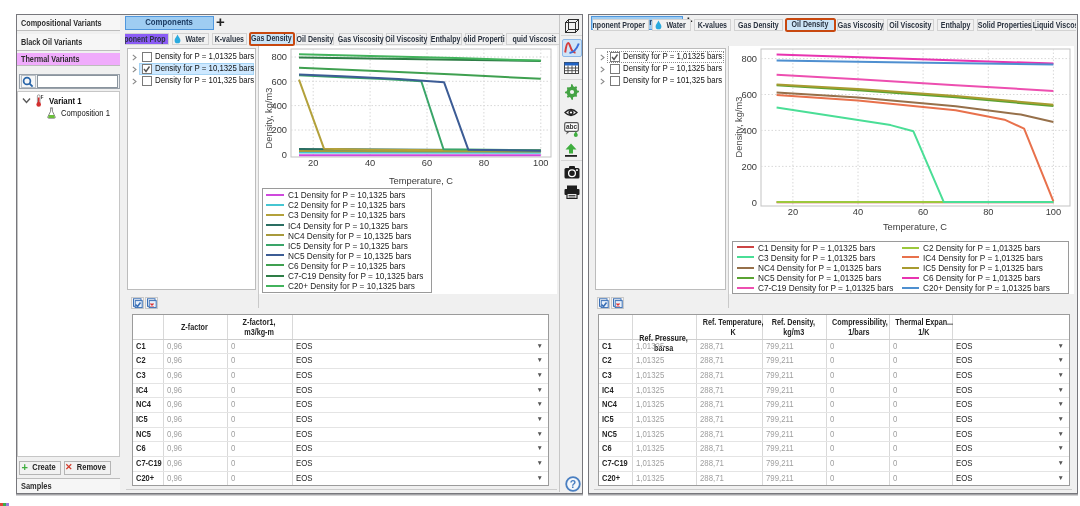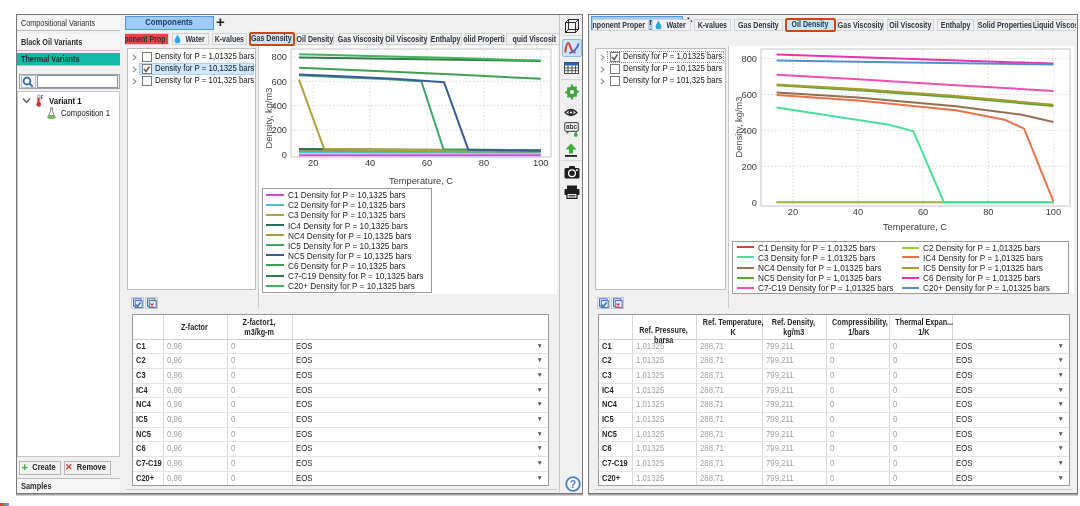--- a/index.html
+++ b/index.html
@@ -8,23 +8,23 @@
 <body>
 <div class="win" style="left:16px;width:567px"></div>
 <div class="win" style="left:588px;width:490px"></div>
 <div style="position:absolute;left:559px;top:15px;width:1px;height:477px;background:#c6c6c6"></div>
 <div style="position:absolute;left:259px;top:46px;width:298px;height:248px;background:#fff"></div>
 <div style="position:absolute;left:728.5px;top:46px;width:345px;height:248px;background:#fff"></div>
 <div style="position:absolute;left:258px;top:46px;width:1px;height:262px;background:#c9c9c9"></div>
 <div style="position:absolute;left:727.5px;top:46px;width:1px;height:262px;background:#c9c9c9"></div>
 <div style="position:absolute;left:126px;top:489px;width:431px;height:1px;background:#cccccc"></div>
 <div style="position:absolute;left:594px;top:489px;width:478px;height:1px;background:#cccccc"></div>
-<div style="position:absolute;left:17px;top:15px;width:102.5px;height:16px;background:#f6f6f6;border-bottom:1px solid #bdbdbd;font-size:9.3px;font-weight:normal;color:#2d2d2d;line-height:16px;padding-left:4px;box-sizing:border-box;white-space:nowrap"><span style="display:inline-block;transform:scaleX(0.78);transform-origin:left center;white-space:nowrap">Compositional Variants</span></div>
+<div style="position:absolute;left:17px;top:15px;width:102.5px;height:16px;background:#f6f6f6;border-bottom:1px solid #bdbdbd;font-size:9.3px;font-weight:bold;color:#2d2d2d;line-height:16px;padding-left:4px;box-sizing:border-box;white-space:nowrap"><span style="display:inline-block;transform:scaleX(0.78);transform-origin:left center;white-space:nowrap">Compositional Variants</span></div>
 <div style="position:absolute;left:17px;top:33.5px;width:102.5px;height:17px;background:#f6f6f6;border-bottom:1px solid #bdbdbd;font-size:9.3px;font-weight:bold;color:#2d2d2d;line-height:17px;padding-left:4px;box-sizing:border-box;white-space:nowrap"><span style="display:inline-block;transform:scaleX(0.78);transform-origin:left center;white-space:nowrap">Black Oil Variants</span></div>
-<div style="position:absolute;left:17px;top:52.5px;width:102.5px;height:13.5px;background:#14b8a6;border-bottom:1px solid #bdbdbd;font-size:9.3px;font-weight:bold;color:#2d2d2d;line-height:13.5px;padding-left:4px;box-sizing:border-box;white-space:nowrap"><span style="display:inline-block;transform:scaleX(0.78);transform-origin:left center;white-space:nowrap">Thermal Variants</span></div>
+<div style="position:absolute;left:17px;top:52.5px;width:102.5px;height:13.5px;background:#f0abfc;border-bottom:1px solid #bdbdbd;font-size:9.3px;font-weight:bold;color:#2d2d2d;line-height:13.5px;padding-left:4px;box-sizing:border-box;white-space:nowrap"><span style="display:inline-block;transform:scaleX(0.78);transform-origin:left center;white-space:nowrap">Thermal Variants</span></div>
 <div style="position:absolute;left:19px;top:73.5px;width:100.5px;height:15.5px;background:#eef0f2;border:1px solid #9aa2ab;box-sizing:border-box"></div>
 <div style="position:absolute;left:20.5px;top:75px;width:15px;height:12.5px;background:#f6f7f8;border:1px solid #b8bec4;box-sizing:border-box"></div>
 <svg style="position:absolute;left:22px;top:75.5px" width="12" height="12" viewBox="0 0 12 12">
     <circle cx="5" cy="5" r="3.4" fill="none" stroke="#2864a8" stroke-width="1.7"></circle>
     <line x1="7.6" y1="7.6" x2="10.6" y2="10.6" stroke="#2864a8" stroke-width="1.9"></line>
   </svg>
 <div style="position:absolute;left:36.5px;top:75px;width:81px;height:12.5px;background:#fff;border:1px solid #8a949e;box-sizing:border-box"></div>
 <div style="position:absolute;left:17px;top:90.5px;width:102.5px;height:366px;background:#fff;border:1px solid #c6c6c6;box-sizing:border-box"></div>
 <svg style="position:absolute;left:22px;top:97px" width="9" height="7" viewBox="0 0 9 7">
     <path d="M1 1.5 L4.5 5.5 L8 1.5" fill="none" stroke="#5a5a5a" stroke-width="1.4"></path>
@@ -43,21 +43,21 @@
   </svg>
 <div style="position:absolute;left:61px;top:107px;font-size:8.5px;color:#111;height:12px;line-height:12px;white-space:nowrap"><span style="display:inline-block;transform:scaleX(0.9);transform-origin:left center;white-space:nowrap">Composition 1</span></div>
 <div style="position:absolute;left:18.5px;top:460.5px;width:42.5px;height:14px;background:#f2f2f2;border:1px solid #b5b5b5;box-sizing:border-box;font-size:8.8px;font-weight:bold;color:#222;line-height:11.5px;text-align:center;white-space:nowrap"><span style="color:#3fae3f;font-size:11px;vertical-align:-1px">+</span><span style="display:inline-block;transform:scaleX(0.85);transform-origin:center center;white-space:nowrap">&nbsp;Create</span></div>
 <div style="position:absolute;left:63.5px;top:460.5px;width:47px;height:14px;background:#f2f2f2;border:1px solid #b5b5b5;box-sizing:border-box;font-size:8.8px;font-weight:bold;color:#222;line-height:11.5px;text-align:center;white-space:nowrap"><span style="color:#d23a2a;font-size:9px">✕</span><span style="display:inline-block;transform:scaleX(0.85);transform-origin:center center;white-space:nowrap">&nbsp;Remove</span></div>
 <div style="position:absolute;left:17px;top:478px;width:102.5px;height:14.5px;background:#f6f6f6;border-top:1px solid #bdbdbd;font-size:9.3px;font-weight:bold;color:#2d2d2d;line-height:14.5px;padding-left:4px;box-sizing:border-box"><span style="display:inline-block;transform:scaleX(0.8);transform-origin:left center;white-space:nowrap">Samples</span></div>
 <div style="position:absolute;left:125px;top:16px;width:89px;height:14px;background:#9fcdf2;border:1.5px solid #4f97dd;box-sizing:border-box;font-size:9.2px;font-weight:bold;color:#1c3c64;text-align:center;line-height:11px"><span style="display:inline-block;transform:scaleX(0.85);transform-origin:center center;white-space:nowrap">Components</span></div>
 <div style="position:absolute;left:216px;top:14px;width:14px;height:16px;font-size:15px;font-weight:bold;color:#222;line-height:16px">+</div>
 <div style="position:absolute;left:591px;top:16px;width:92px;height:14px;background:#9fcdf2;border:1.5px solid #4f97dd;box-sizing:border-box;font-size:9.2px;font-weight:bold;color:#1c3c64;text-align:center;line-height:11px"><span style="display:inline-block;transform:scaleX(0.85);transform-origin:center center;white-space:nowrap">Components</span></div>
 <div style="position:absolute;left:684px;top:13px;width:14px;height:16px;font-size:15px;font-weight:bold;color:#222;line-height:16px">+</div>
 <div style="position:absolute;left:125px;top:32px;width:434px;height:15px;overflow:hidden">
-    <div style="position:absolute;background:#ef4444;border:1px solid #d2d2d2;left:-4px;top:1px;height:12.3px;line-height:10.5px;width:48px;text-align:center;font-size:8.8px;font-weight:bold;color:#2a3340;box-sizing:border-box;display:flex;align-items:center;justify-content:center">
+    <div style="position:absolute;background:#8b5cf6;border:1px solid #d2d2d2;left:-4px;top:1px;height:12.3px;line-height:10.5px;width:48px;text-align:center;font-size:8.8px;font-weight:bold;color:#2a3340;box-sizing:border-box;display:flex;align-items:center;justify-content:center">
       <span style="display:inline-block;transform:scaleX(0.8);transform-origin:center center;white-space:nowrap">ponent Prop</span>
     </div>
     <div style="position:absolute;background:#f1f1f1;border:1px solid #d2d2d2;left:47px;top:1px;height:12.3px;line-height:10.5px;width:37px;text-align:center;font-size:8.8px;font-weight:bold;color:#2a3340;box-sizing:border-box;display:flex;align-items:center;justify-content:center">
       <svg width="7" height="10" viewBox="0 0 7 10" style="vertical-align:-2px;margin-right:2px">
         <path d="M3.5 0.5 C4.6 2.8 6.4 4.6 6.4 6.4 A2.9 2.9 0 0 1 0.6 6.4 C0.6 4.6 2.4 2.8 3.5 0.5 Z" fill="#29aadf"></path>
       </svg>
       <span style="display:inline-block;transform:scaleX(0.8);transform-origin:center center;white-space:nowrap">Water</span>
     </div>
     <div style="position:absolute;background:#f1f1f1;border:1px solid #d2d2d2;left:87px;top:1px;height:12.3px;line-height:10.5px;width:35px;text-align:center;font-size:8.8px;font-weight:bold;color:#2a3340;box-sizing:border-box;display:flex;align-items:center;justify-content:center">
       <span style="display:inline-block;transform:scaleX(0.8);transform-origin:center center;white-space:nowrap">K-values</span>
@@ -374,21 +374,21 @@
     <div style="position:absolute;left:0;top:23.5px;width:100%;height:1px;background:#cfcfcf"></div>
     <div style="position:absolute;left:0;top:38.2px;width:100%;height:1px;background:#e4e4e4"></div>
     <div style="position:absolute;left:0;top:52.9px;width:100%;height:1px;background:#e4e4e4"></div>
     <div style="position:absolute;left:0;top:67.6px;width:100%;height:1px;background:#e4e4e4"></div>
     <div style="position:absolute;left:0;top:82.3px;width:100%;height:1px;background:#e4e4e4"></div>
     <div style="position:absolute;left:0;top:97.0px;width:100%;height:1px;background:#e4e4e4"></div>
     <div style="position:absolute;left:0;top:111.7px;width:100%;height:1px;background:#e4e4e4"></div>
     <div style="position:absolute;left:0;top:126.4px;width:100%;height:1px;background:#e4e4e4"></div>
     <div style="position:absolute;left:0;top:141.1px;width:100%;height:1px;background:#e4e4e4"></div>
     <div style="position:absolute;left:0;top:155.8px;width:100%;height:1px;background:#e4e4e4"></div>
-    <div style="position:absolute;left:33.0px;top:8px;width:64.0px;height:24px;display:table;font-weight:bold;color:#1f1f1f;font-size:8.8px">
+    <div style="position:absolute;left:33.0px;top:16px;width:64.0px;height:24px;display:table;font-weight:bold;color:#1f1f1f;font-size:8.8px">
       <div style="display:table-cell;vertical-align:middle;text-align:center;line-height:10px"><span style="display:inline-block;transform:scaleX(0.82);transform-origin:center center;white-space:nowrap">Ref. Pressure,</span><br><span style="display:inline-block;transform:scaleX(0.82);transform-origin:center center;white-space:nowrap">barsa</span></div>
     </div>
     <div style="position:absolute;left:97.0px;top:0;width:65.5px;height:23.5px;display:table;font-weight:bold;color:#1f1f1f;font-size:8.8px">
       <div style="display:table-cell;vertical-align:middle;text-align:center;line-height:10px"><span style="display:inline-block;transform:scaleX(0.82);transform-origin:center center;white-space:nowrap">Ref. Temperature,</span><br><span style="display:inline-block;transform:scaleX(0.82);transform-origin:center center;white-space:nowrap">K</span></div>
     </div>
     <div style="position:absolute;left:162.5px;top:0;width:64.0px;height:23.5px;display:table;font-weight:bold;color:#1f1f1f;font-size:8.8px">
       <div style="display:table-cell;vertical-align:middle;text-align:center;line-height:10px"><span style="display:inline-block;transform:scaleX(0.82);transform-origin:center center;white-space:nowrap">Ref. Density,</span><br><span style="display:inline-block;transform:scaleX(0.82);transform-origin:center center;white-space:nowrap">kg/m3</span></div>
     </div>
     <div style="position:absolute;left:226.5px;top:0;width:63.5px;height:23.5px;display:table;font-weight:bold;color:#1f1f1f;font-size:8.8px">
       <div style="display:table-cell;vertical-align:middle;text-align:center;line-height:10px"><span style="display:inline-block;transform:scaleX(0.82);transform-origin:center center;white-space:nowrap">Compressibility,</span><br><span style="display:inline-block;transform:scaleX(0.82);transform-origin:center center;white-space:nowrap">1/bars</span></div>

